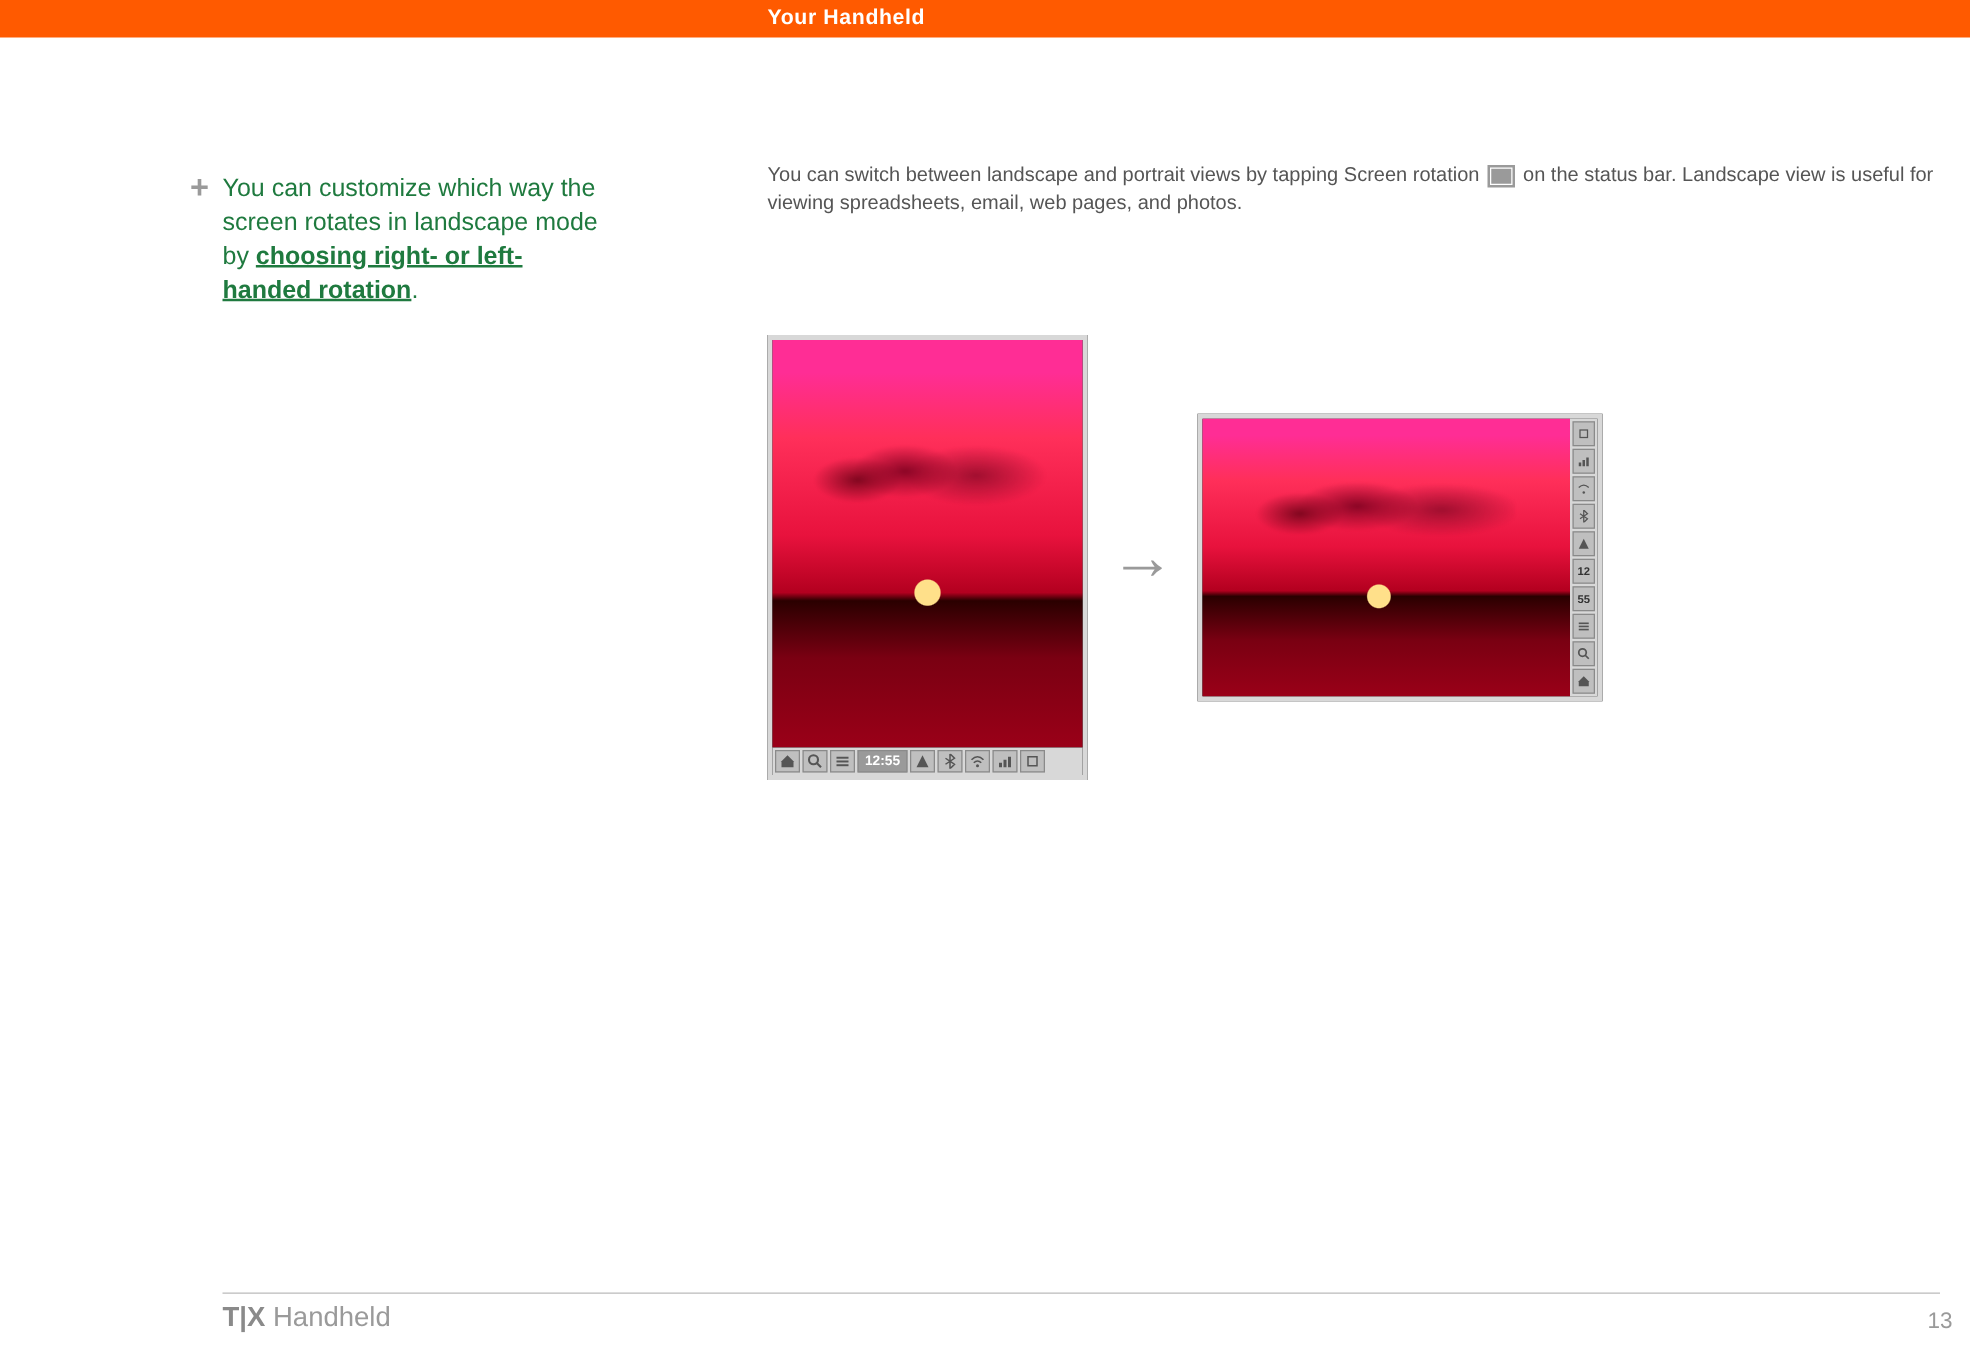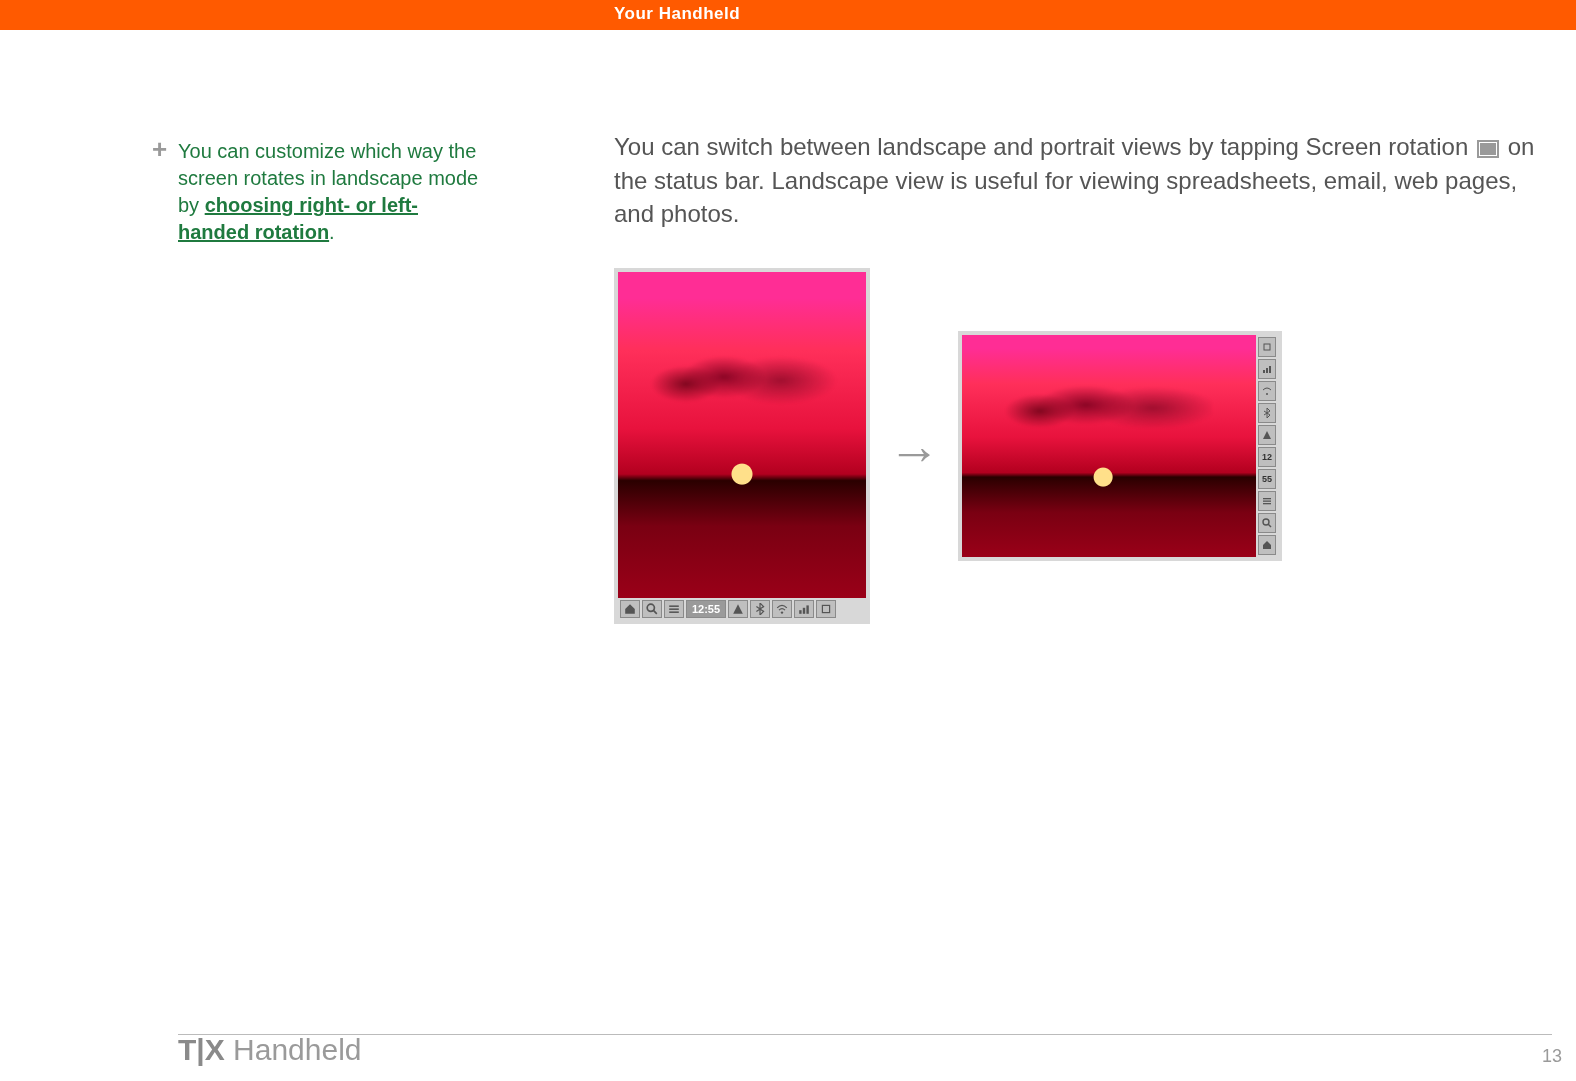--- a/index.html
+++ b/index.html
@@ -64,21 +64,21 @@
     top:100px;
     right:20px;
   }
   .h1 {
     font-size:42px;
     font-weight:400;
     color:#ff6a1a;
     margin-bottom:14px;
   }
   .body-p {
-    font-size:24px;
+    font-size:16px;
     line-height:1.4;
     color:#555;
   }
   .rot-icon {
     display:inline-block;
     width:22px; height:18px;
     background:#9a9a9a;
     vertical-align:middle;
     position:relative;
     margin:0 2px;
@@ -188,21 +188,21 @@
 
   
   .rule {
     position:absolute;
     left:178px; right:24px; bottom:46px;
     border-top:1px solid #bbb;
   }
   .footer {
     position:absolute;
     left:178px; bottom:14px;
-    font-size:30px;
+    font-size:22px;
     color:#9a9a9a;
   }
   .footer .bold { font-weight:700; color:#8a8a8a; }
   .pagenum {
     position:absolute;
     right:14px; bottom:14px;
     font-size:18px;
     color:#9a9a9a;
   }
 </style>

